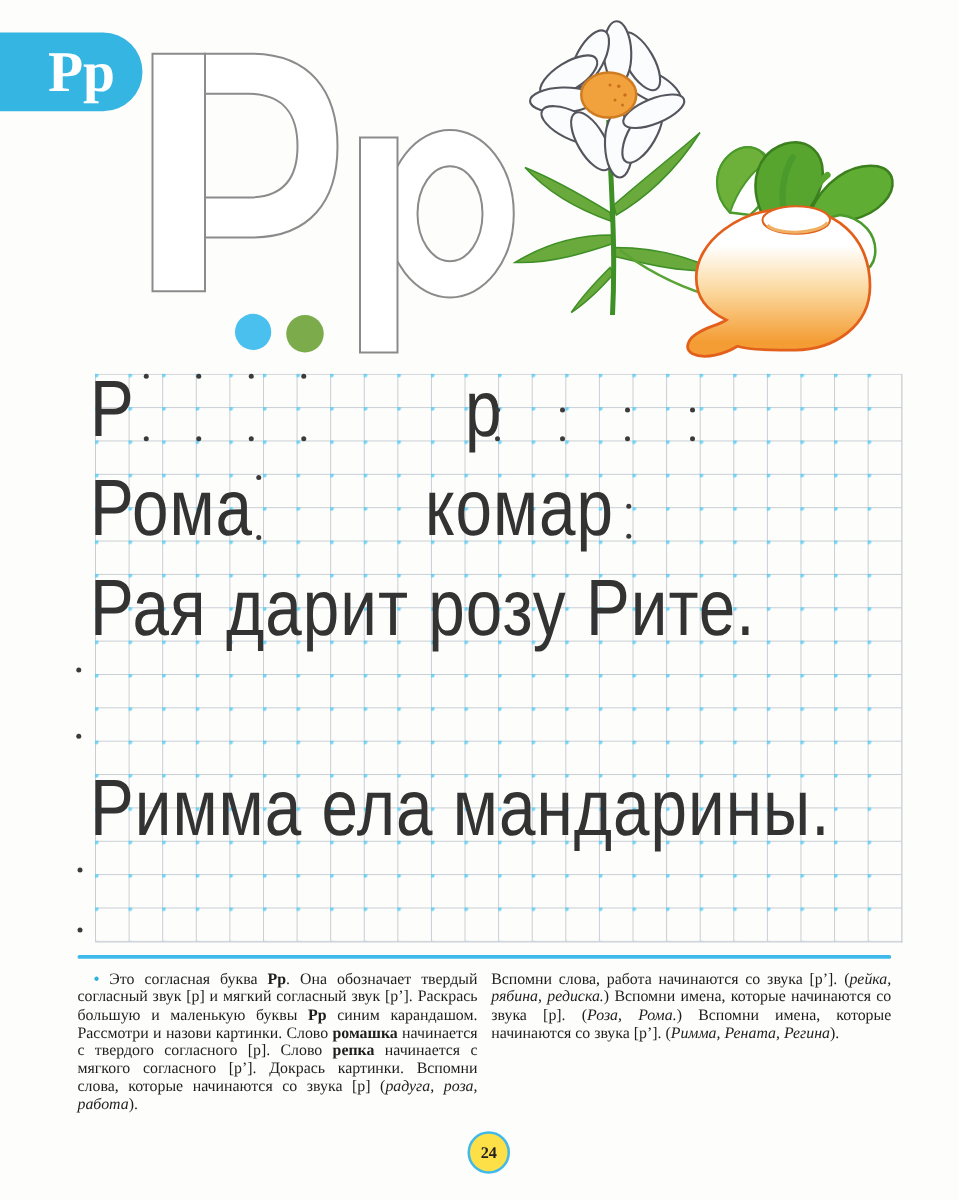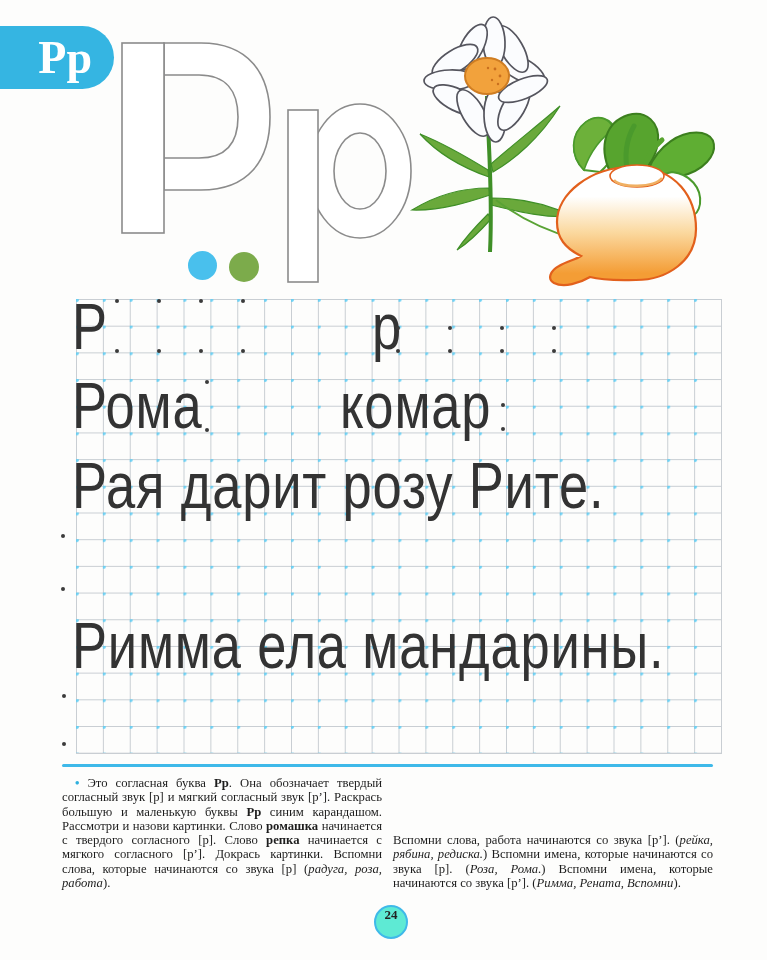--- a/index.html
+++ b/index.html
@@ -40,32 +40,31 @@
     position:absolute;left:70px;top:452px;width:652px;
     font-family:"DejaVu Sans",sans-serif;font-weight:bold;font-size:53px;
     color:rgba(145,145,145,0.27);letter-spacing:1px;white-space:nowrap;
   }
   
   .rule{position:absolute;left:62px;top:764px;width:651px;height:3px;background:#3fb9e9;border-radius:2px;}
   .cols{
     position:absolute;left:62px;top:776px;width:652px;display:flex;gap:11px;
     font-family:"Liberation Serif",serif;font-size:12.7px;line-height:14.3px;color:#1d1d1d;
     text-align:justify;
-    align-items:flex-end;
   }
   .col{width:320px;}
   .cols p{margin:0;}
   .cols p.indent{text-indent:13px;}
   .cols .b{font-weight:bold;}
   .cols .i{font-style:italic;}
   .cols .bullet{color:#2fb0de;font-weight:bold;}
   
   .pagenum{
     position:absolute;left:374px;top:905px;width:30px;height:30px;border-radius:50%;
-    border:2px solid #3fb9e9;background:#5eead4;display:flex;align-items:flex-start;justify-content:center;
+    border:2px solid #3fb9e9;background:#fde047;display:flex;align-items:center;justify-content:center;
     font-family:"Liberation Serif",serif;font-weight:bold;font-size:13px;color:#222;
   }
   svg{position:absolute;overflow:visible;}
 </style>
 </head>
 <body>
 
 <div class="page">
 
   <div class="badge">
@@ -179,21 +178,21 @@
   <div class="gdot" style="left:62px;top:694px"></div>
   <div class="gdot" style="left:62px;top:742px"></div>
 
   <div class="rule"></div>
 
   <div class="cols">
     <div class="col">
       <p class="indent"><span class="bullet">• </span><span>Это согласная буква </span><span class="b">Рр</span><span>. Она обозначает твердый согласный звук [р] и мягкий согласный звук [р’]. Раскрась большую и маленькую буквы </span><span class="b">Рр</span><span> синим карандашом. Рассмотри и назови картинки. Слово </span><span class="b">ромашка</span><span> начинается с твердого согласного [р]. Слово </span><span class="b">репка</span><span> начинается с мягкого согласного [р’]. Докрась картинки. Вспомни слова, которые начинаются со звука [р] (</span><span class="i">радуга, роза, работа</span><span>).</span></p>
     </div>
     <div class="col">
-      <p><span>Вспомни слова, работа начинаются со звука [р’]. (</span><span class="i">рейка, рябина, редиска.</span><span>) Вспомни имена, которые начинаются со звука [р]. (</span><span class="i">Роза, Рома.</span><span>) Вспомни имена, которые начинаются со звука [р’]. (</span><span class="i">Римма, Рената, Вспомни</span><span>).</span></p>
+      <p><span>Вспомни слова, работа начинаются со звука [р’]. (</span><span class="i">рейка, рябина, редиска.</span><span>) Вспомни имена, которые начинаются со звука [р]. (</span><span class="i">Роза, Рома.</span><span>) Вспомни имена, которые начинаются со звука [р’]. (</span><span class="i">Римма, Рената, Регина</span><span>).</span></p>
     </div>
   </div>
 
   <div class="pagenum">
     <span>24</span>
   </div>
 
 </div>
 
 </body></html>

